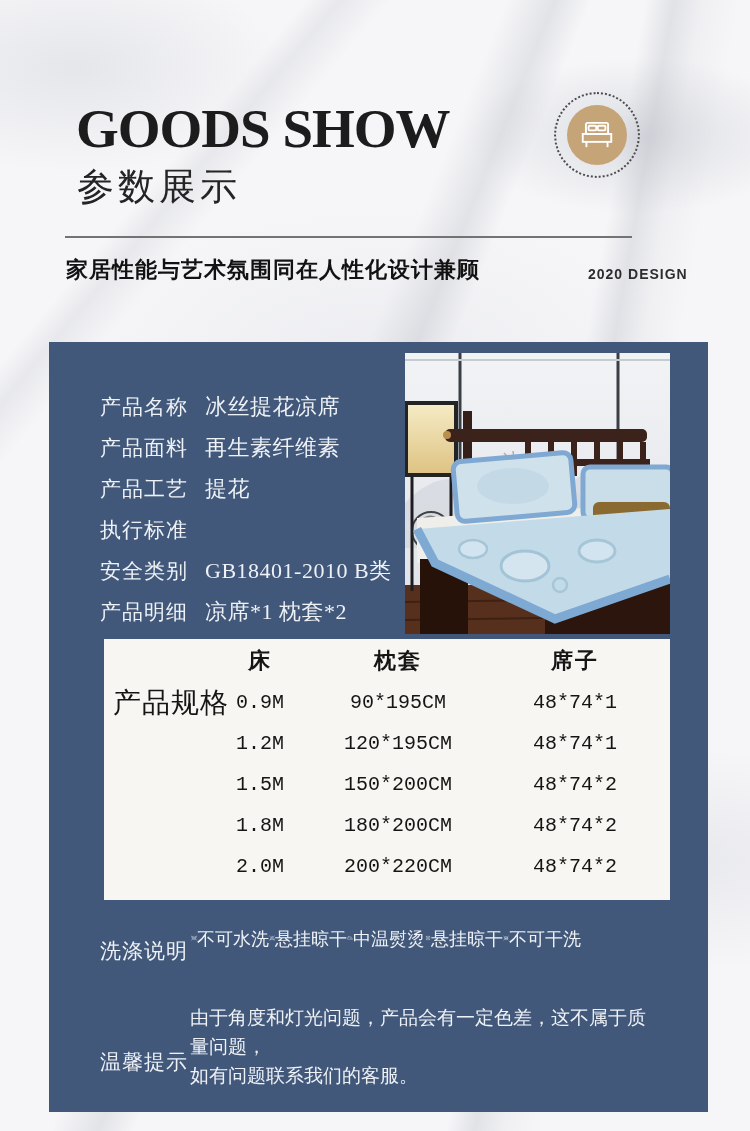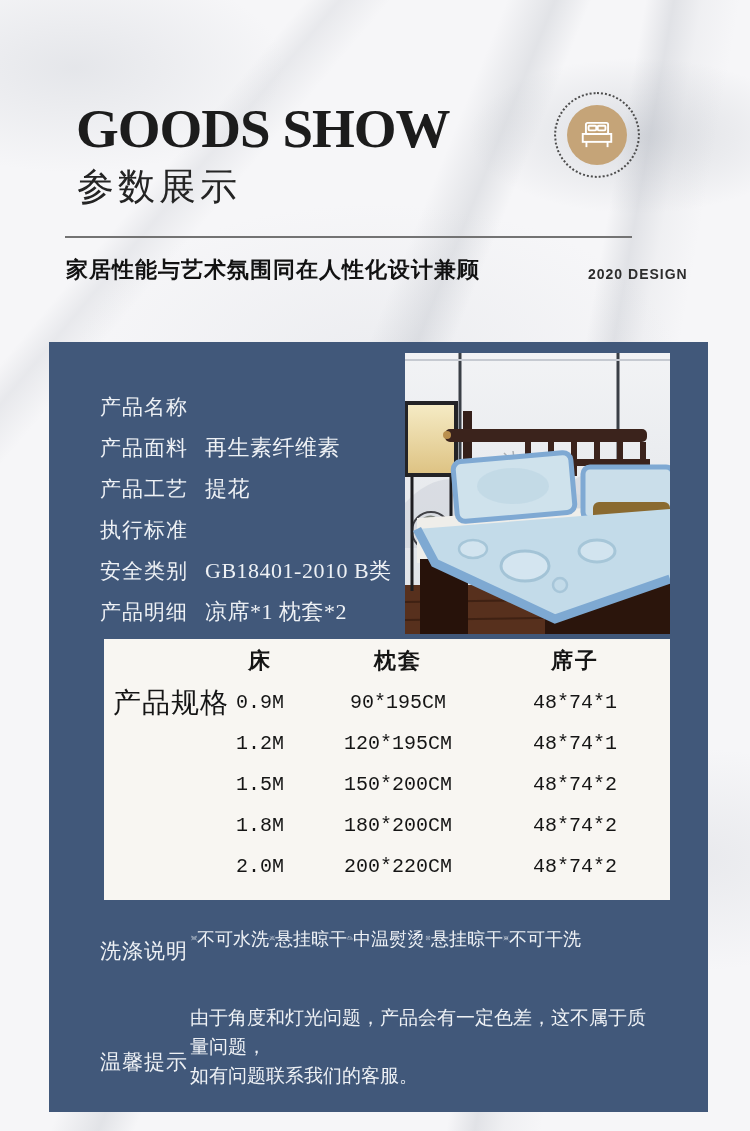--- a/index.html
+++ b/index.html
@@ -106,20 +106,21 @@
 
   <div class="divider"></div>
   <div class="tagline">家居性能与艺术氛围同在人性化设计兼顾</div>
   <div class="design-label">2020 DESIGN</div>
 
   <section class="panel">
 
     <div class="info-list">
       <div class="info-row">
         <span class="info-label">产品名称</span>
+        <span class="info-value">冰丝提花凉席</span>
       </div>
       <div class="info-row">
         <span class="info-label">产品面料</span>
         <span class="info-value">再生素纤维素</span>
       </div>
       <div class="info-row">
         <span class="info-label">产品工艺</span>
         <span class="info-value">提花</span>
       </div>
       <div class="info-row">

